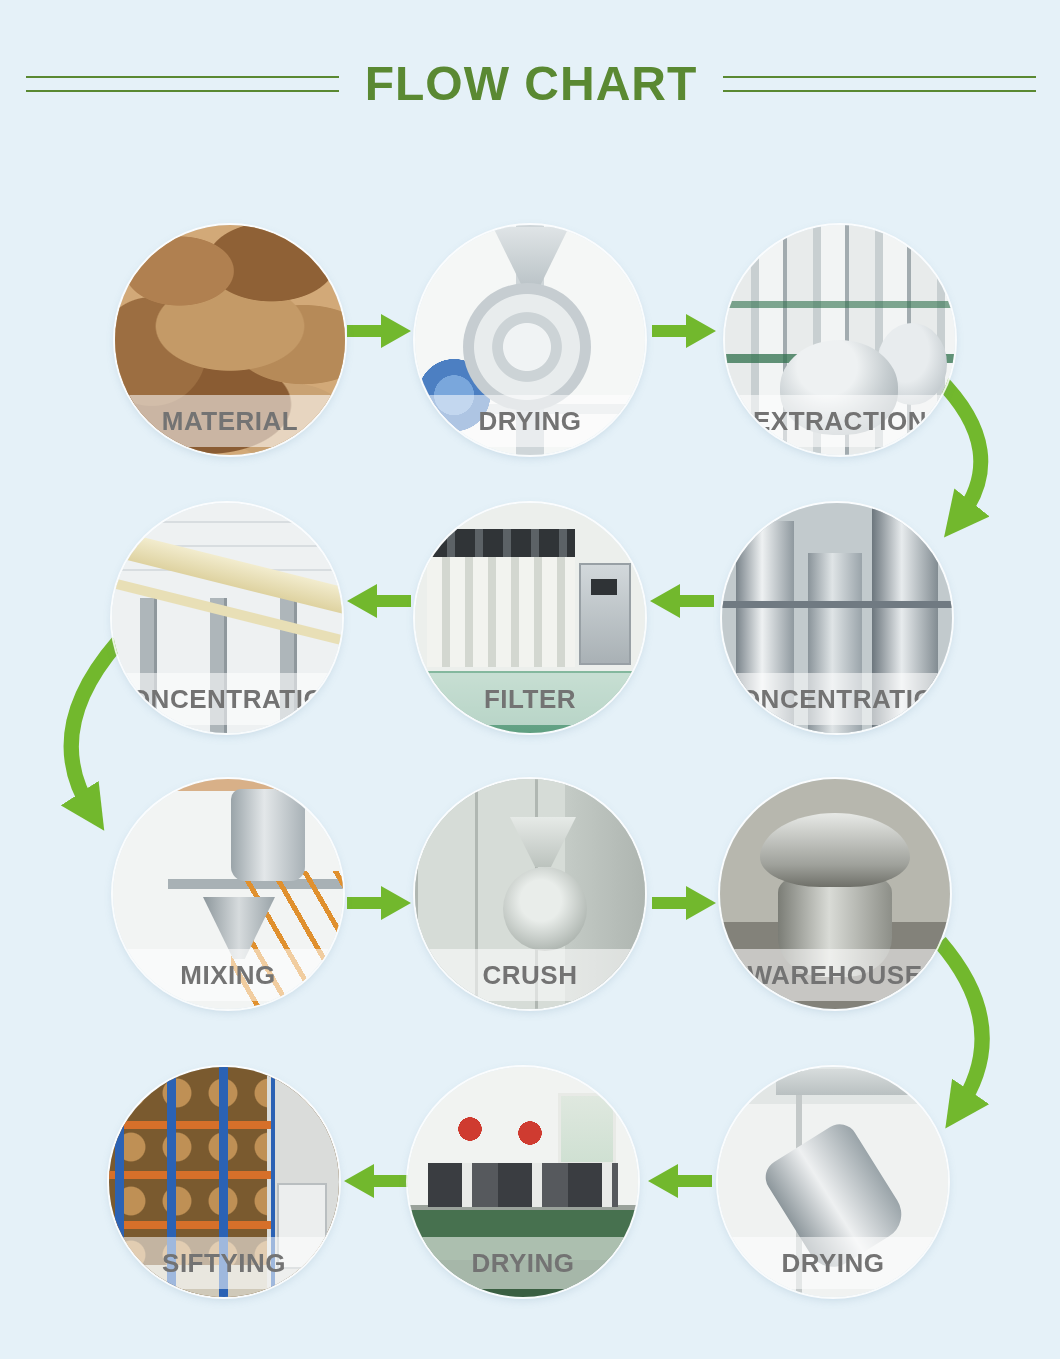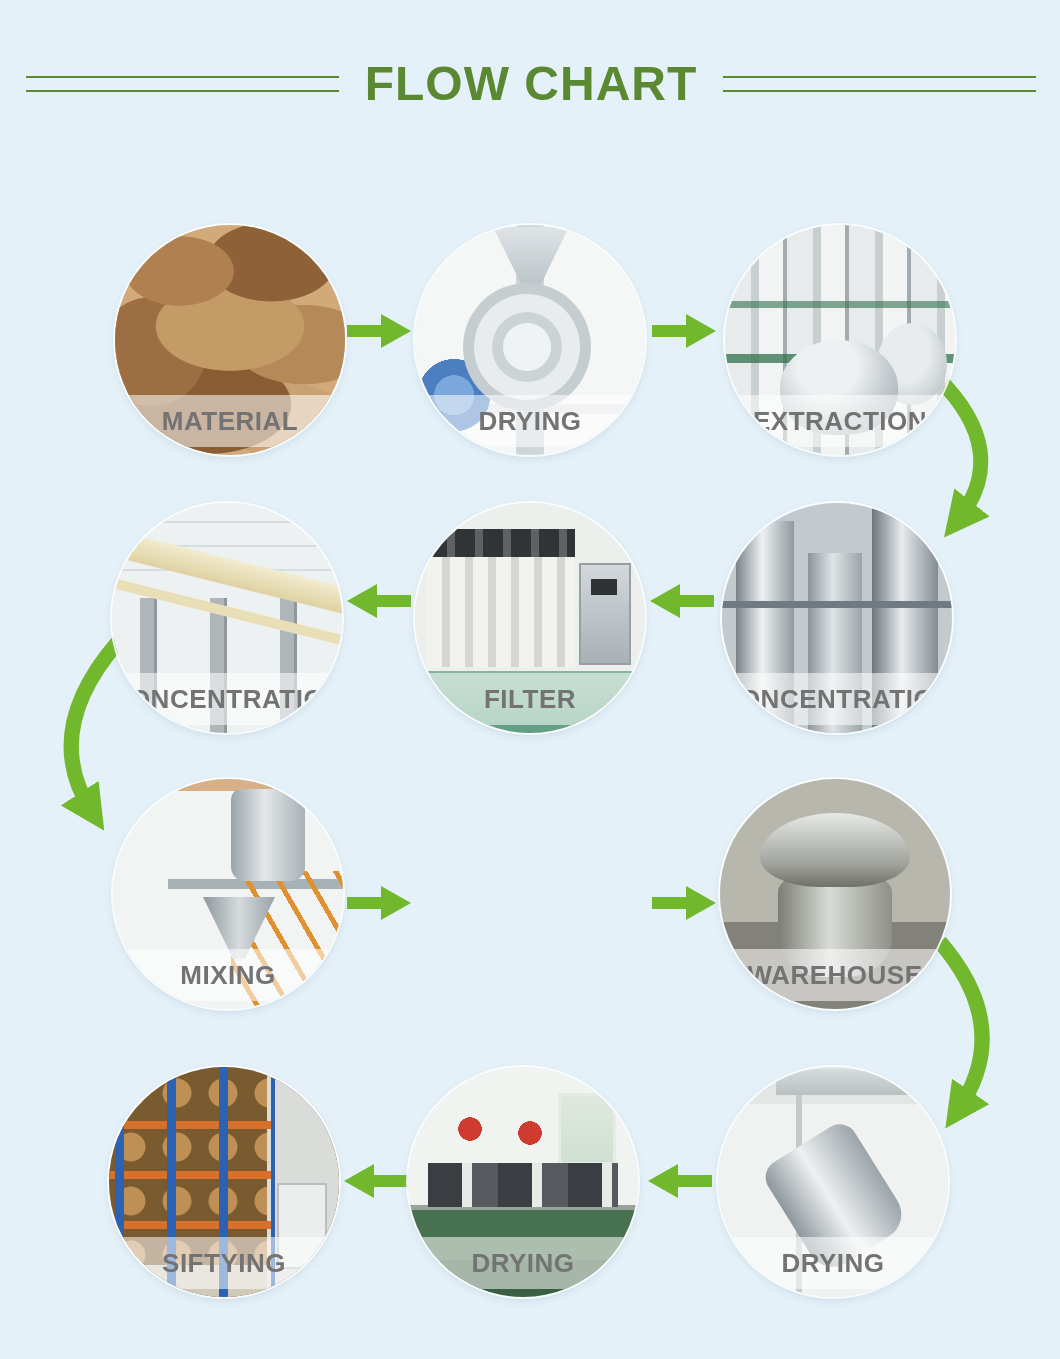--- a/index.html
+++ b/index.html
@@ -240,20 +240,28 @@
   </div>
 
   <div class="circle p-drying" style="left:113px;top:779px">
     <div class="ph"></div>
     <div class="a1"></div>
     <div class="a2"></div>
     <div class="band">
         <span class="lbl">MIXING</span>
       </div>
   </div>
+  <div class="circle p-crush" style="left:415px;top:779px">
+    <div class="ph"></div>
+    <div class="a1"></div>
+    <div class="a2"></div>
+    <div class="band">
+        <span class="lbl">CRUSH</span>
+      </div>
+  </div>
   <div class="circle p-siftying" style="left:720px;top:779px">
     <div class="ph"></div>
     <div class="a2"></div>
     <div class="a1"></div>
     <div class="band">
         <span class="lbl">WAREHOUSE</span>
       </div>
   </div>
 
   <div class="circle p-warehouse" style="left:109px;top:1067px">

